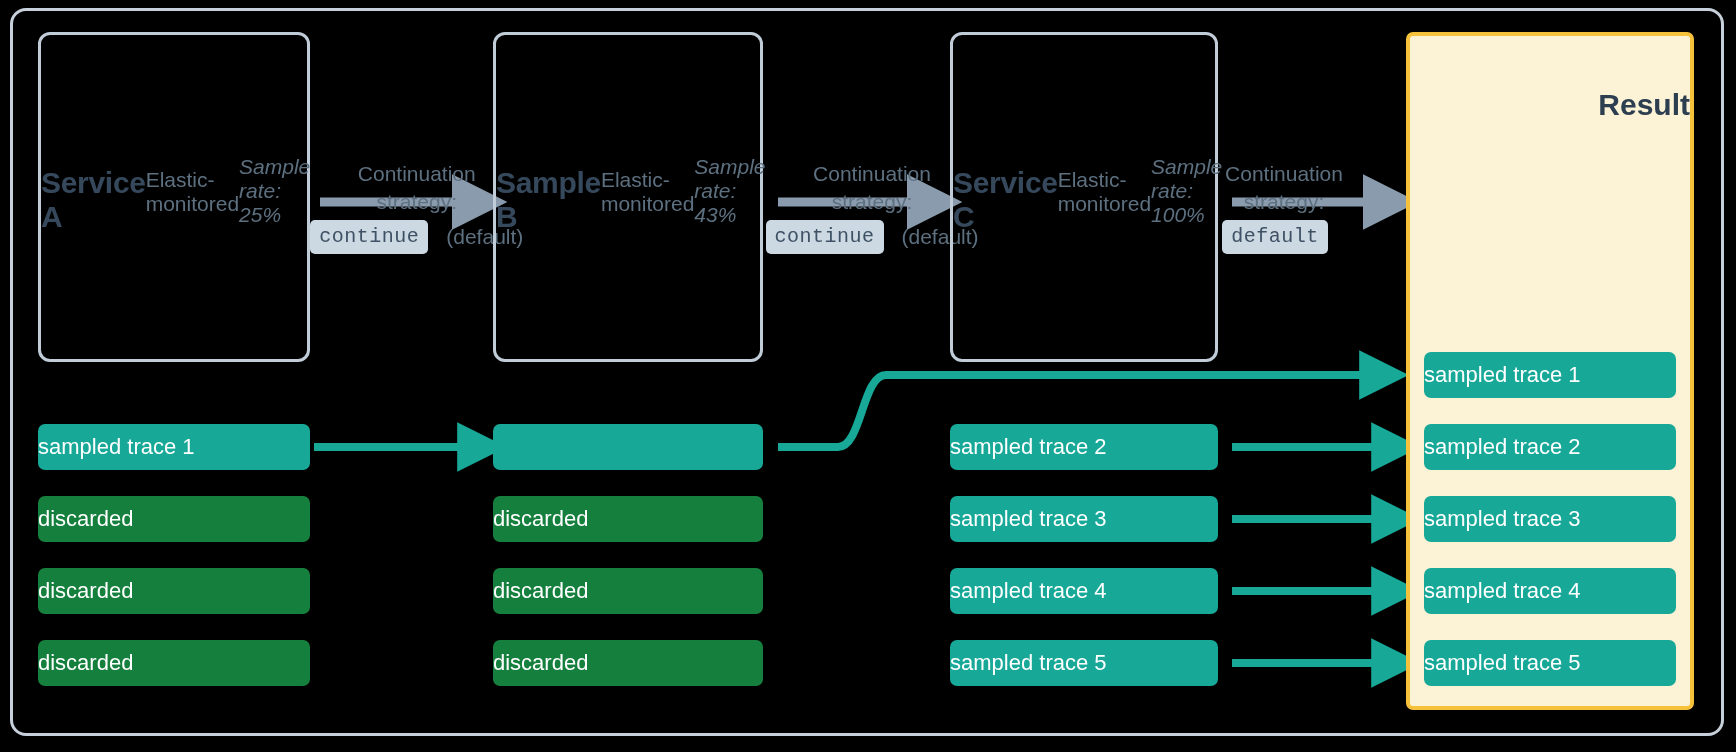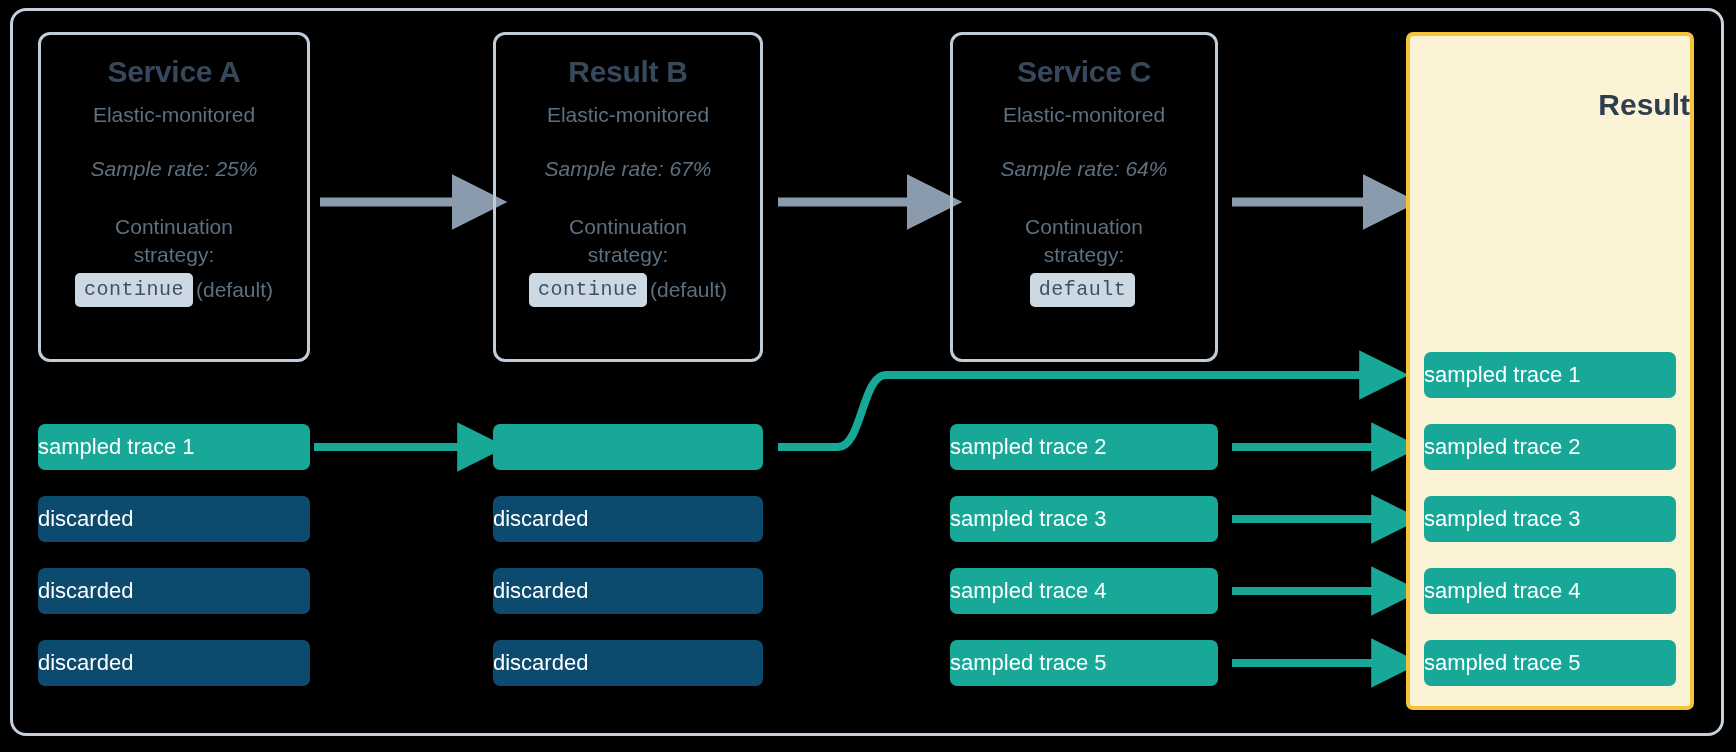--- a/index.html
+++ b/index.html
@@ -13,31 +13,31 @@
   
   .outer-frame{
     position:absolute;left:10px;top:8px;width:1714px;height:728px;
     border:3px solid #c6d0db;border-radius:16px;box-sizing:border-box;
   }
 
   
   .svc-card{
     position:absolute;top:32px;height:330px;
     border:3px solid #c0ccd8;border-radius:12px;box-sizing:border-box;
-    display:flex;flex-direction:column;align-items:center;
+    display:flex;flex-direction:row;align-items:center;
     padding-top:20px;
   }
   .svc-title{
     font-size:30px;font-weight:bold;color:#36495c;letter-spacing:-.3px;
     margin-bottom:14px;
   }
   .svc-sub{font-size:21px;color:#5d7080;margin-bottom:30px;}
   .svc-rate{font-size:21px;color:#5d7080;margin-bottom:32px;font-style:italic;}
   .svc-strat{font-size:21px;color:#5d7080;line-height:1.33;text-align:center;}
-  .chip-row{margin-top:4px;display:flex;align-items:center;justify-content:center;gap:3px;}
+  .chip-row{margin-top:4px;display:flex;align-items:center;justify-content:center;gap:18px;}
   .code-chip{
     background:#ccd8e2;color:#3f5265;border-radius:5px;
     font-family:"Liberation Mono","DejaVu Sans Mono",monospace;
     font-size:20px;padding:4px 9px;letter-spacing:.5px;
   }
   .chip-note{font-size:21px;color:#5d7080;text-align:center;}
 
   
   .result-panel{
     position:absolute;left:1406px;top:32px;width:288px;height:678px;
@@ -49,21 +49,21 @@
     font-size:30px;font-weight:bold;color:#2c3e50;
   }
 
   
   .pill{
     position:absolute;height:46px;border-radius:7px;
     display:flex;align-items:center;justify-content:flex-start;
     color:#ffffff;font-size:22px;box-sizing:border-box;
   }
   .pill.teal{background:#17a898;}
-  .pill.red{background:#0c4a6e;}
+  .pill.red{background:#15803d;}
 
   
   svg.wires{position:absolute;left:0;top:0;width:1736px;height:752px;overflow:visible;}
 </style>
 </head>
 <body>
 
 <div id="stage">
 
   <div class="outer-frame"></div>
@@ -106,37 +106,37 @@
       <div>Continuation</div>
       <div>strategy:</div>
       <div class="chip-row">
         <span class="code-chip">continue</span>
         <span class="chip-note">(default)</span>
       </div>
     </div>
   </div>
 
   <div class="svc-card" style="left:493px;width:270px;">
-    <div class="svc-title">Result B</div>
+    <div class="svc-title">Sample B</div>
     <div class="svc-sub">Elastic-monitored</div>
-    <div class="svc-rate">Sample rate: 67%</div>
+    <div class="svc-rate">Sample rate: 43%</div>
     <div class="svc-strat">
       <div>Continuation</div>
       <div>strategy:</div>
       <div class="chip-row">
         <span class="code-chip">continue</span>
         <span class="chip-note">(default)</span>
       </div>
     </div>
   </div>
 
   <div class="svc-card" style="left:950px;width:268px;">
     <div class="svc-title">Service C</div>
     <div class="svc-sub">Elastic-monitored</div>
-    <div class="svc-rate">Sample rate: 64%</div>
+    <div class="svc-rate">Sample rate: 100%</div>
     <div class="svc-strat">
       <div>Continuation</div>
       <div>strategy:</div>
       <div class="chip-row">
         <span class="code-chip">default</span>
         <span class="chip-note"></span>
       </div>
     </div>
   </div>
 

